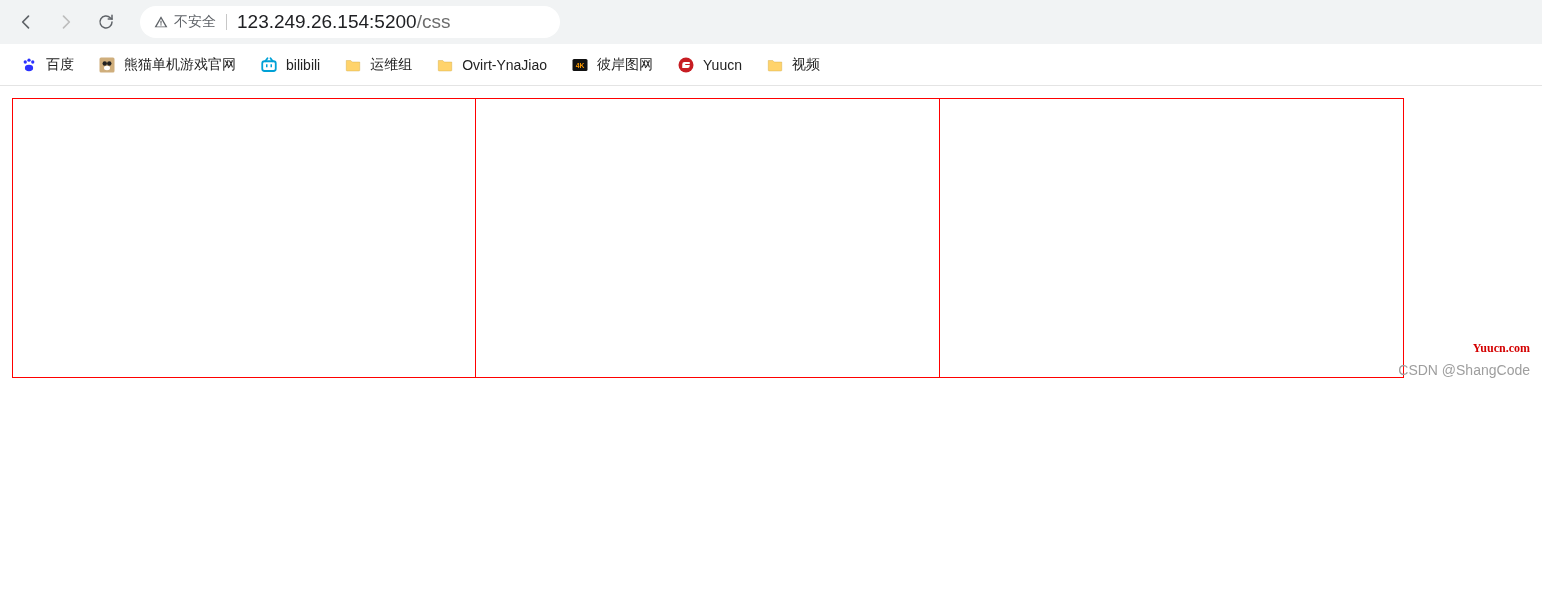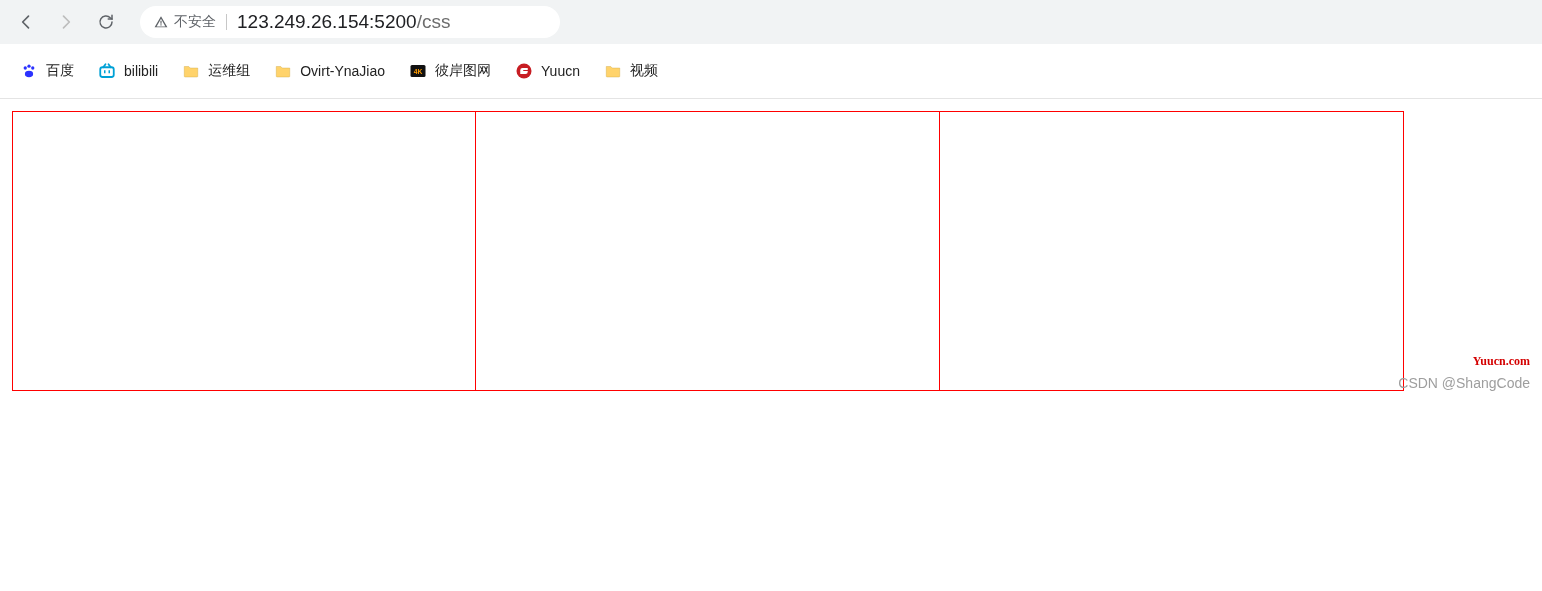--- a/index.html
+++ b/index.html
@@ -25,21 +25,21 @@
       min-width:420px; color:#202124;
     }
     .sec-warn { display:flex; align-items:center; gap:6px; color:#5f6368; }
     .sec-warn svg{ width:14px; height:14px; }
     .divider { width:1px; height:16px; background:#c7c7c7; }
     .url { color:#202124; font-size:19px; }
     .url .host{ color:#202124; }
     .url .path{ color:#6d6d6d; }
     
     .bookmarks {
-      height:55px; display:flex; align-items:center;
+      height:42px; display:flex; align-items:center;
       padding:0 10px; gap:4px; background:#fff;
       border-bottom:1px solid #e4e4e4;
     }
     .bm {
       display:flex; align-items:center; gap:8px;
       padding:4px 10px; border-radius:4px; cursor:pointer;
       color:#222; font-size:14px; white-space:nowrap;
     }
     .bm .ico{ width:18px; height:18px; display:flex; align-items:center; justify-content:center; }
     .bm .ico svg{ width:18px; height:18px; }
@@ -103,20 +103,31 @@
       <svg viewBox="0 0 24 24">
           <circle cx="7" cy="8" r="2.2" fill="#2b32ff"></circle>
           <circle cx="12" cy="5.5" r="2.2" fill="#2b32ff"></circle>
           <circle cx="17" cy="8" r="2.2" fill="#2b32ff"></circle>
           <ellipse cx="12" cy="16" rx="5.5" ry="4.2" fill="#2b32ff"></ellipse>
         </svg>
     </span>
     <span>百度</span>
   </div>
 
+  <div class="bm">
+    <span class="ico">
+      <svg viewBox="0 0 24 24">
+          <rect x="2" y="2" width="20" height="20" rx="2" fill="#cfae7c"></rect>
+          <circle cx="9" cy="10" r="3" fill="#222"></circle>
+          <circle cx="15" cy="10" r="3" fill="#222"></circle>
+          <ellipse cx="12" cy="16" rx="4" ry="3" fill="#fff"></ellipse>
+        </svg>
+    </span>
+    <span>熊猫单机游戏官网</span>
+  </div>
 
   <div class="bm">
     <span class="ico">
       <svg viewBox="0 0 24 24">
           <rect x="3" y="7" width="18" height="13" rx="3" fill="none" stroke="#00a1d6" stroke-width="2.4"></rect>
           <path d="M7 7l3-4M17 7l-3-4" stroke="#00a1d6" stroke-width="2.4" stroke-linecap="round"></path>
           <rect x="8" y="11" width="2" height="4" fill="#00a1d6"></rect>
           <rect x="14" y="11" width="2" height="4" fill="#00a1d6"></rect>
         </svg>
     </span>

